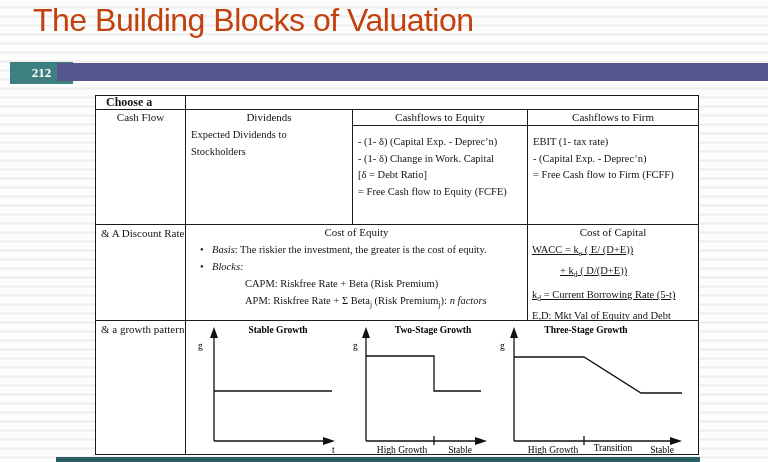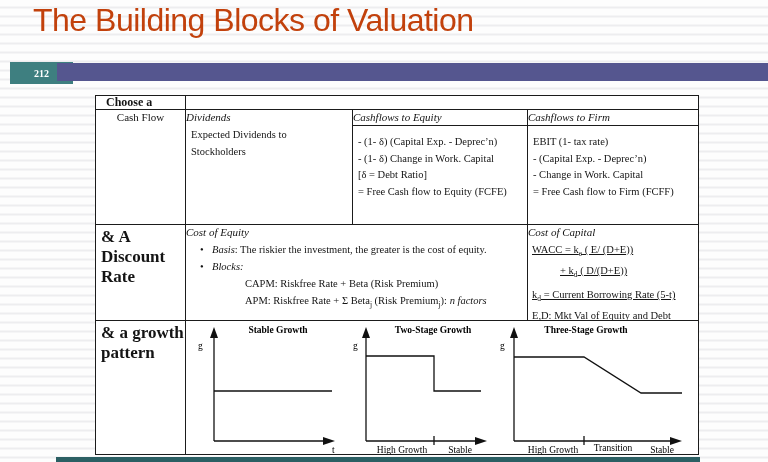--- a/index.html
+++ b/index.html
@@ -10,21 +10,21 @@
       #fdfdfd 0px,#fdfdfd 6px,#ededef 7px,#ededef 8px,#fdfdfd 9px);
   }
   .slide-title{
     position:absolute;left:33px;top:2px;
     font-family:"Liberation Sans",sans-serif;
     font-size:32px;font-weight:500;letter-spacing:-0.5px;color:#c2410c;
     white-space:nowrap;
   }
   .page-badge{
     position:absolute;left:10px;top:62px;width:63px;height:22px;
-    background:#3e7f80;color:#fff;font-size:10px;font-weight:bold;
+    background:#3e7f80;color:#fff;font-size:13px;font-weight:bold;
     display:flex;align-items:center;justify-content:center;
   }
   .accent-bar{
     position:absolute;left:57px;top:63px;width:711px;height:18px;
     background:#55568f;
   }
   .footer-bar{
     position:absolute;left:56px;top:457px;width:644px;height:6px;
     background:#2b5f63;
   }
@@ -34,24 +34,24 @@
     display:grid;
     grid-template-columns:90px 167px 175px 170px;
     grid-template-rows:14px 114px 96px 134px;
     font-size:10.5px;
   }
   .cell{overflow:hidden;}
   .br{border-right:1.5px solid #1b1b1b;}
   .bt{border-top:1.5px solid #1b1b1b;}
   .bb{border-bottom:1.5px solid #1b1b1b;}
   .choose{font-weight:bold;font-size:12px;padding:0 0 0 10px;line-height:13px;}
-  .rowlabel{font-size:17px;padding:2px 0 0 5px;font-weight:bold;}
+  .rowlabel{font-size:11px;padding:2px 0 0 5px;}
   .cashflow-label{font-size:11px;text-align:center;padding-top:1px;}
   .col-header{
-    font-style:italic;font-size:11px;text-align:left;
+    font-size:11px;text-align:center;
     padding:1px 0 2px 0;
   }
   .hdr-underline{border-bottom:1.3px solid #1b1b1b;}
   .cell-lines{padding:2px 2px 0 5px;}
   .cell-lines div{line-height:16.5px;white-space:nowrap;}
   .mt8{margin-top:6px;}
   .coe-body{padding:1px 0 0 14px;}
   .bullet-line{line-height:17px;white-space:nowrap;}
   .bullet{display:inline-block;width:12px;}
   .ital{font-style:italic;text-align:right;}
@@ -102,21 +102,20 @@
         <div>[δ = Debt Ratio]</div>
         <div>= Free Cash flow to Equity (FCFE)</div>
       </div>
     </div>
 
     <div class="cell">
       <div class="col-header hdr-underline">Cashflows to Firm</div>
       <div class="cell-lines mt8">
         <div>EBIT (1- tax rate)</div>
         <div>- (Capital Exp. - Deprec’n)</div>
-        <div>- Change in Work. Capital</div>
         <div>= Free Cash flow to Firm (FCFF)</div>
       </div>
     </div>
 
     <div class="cell br bt rowlabel">&amp; A Discount Rate</div>
 
     <div class="cell br bt" style="grid-column:2 / 4;">
       <div class="col-header">Cost of Equity</div>
       <div class="coe-body">
         <div class="bullet-line"><span class="bullet">•</span><span class="ital">Basis</span><span>: The riskier the investment, the greater is the cost of equity.</span></div>

